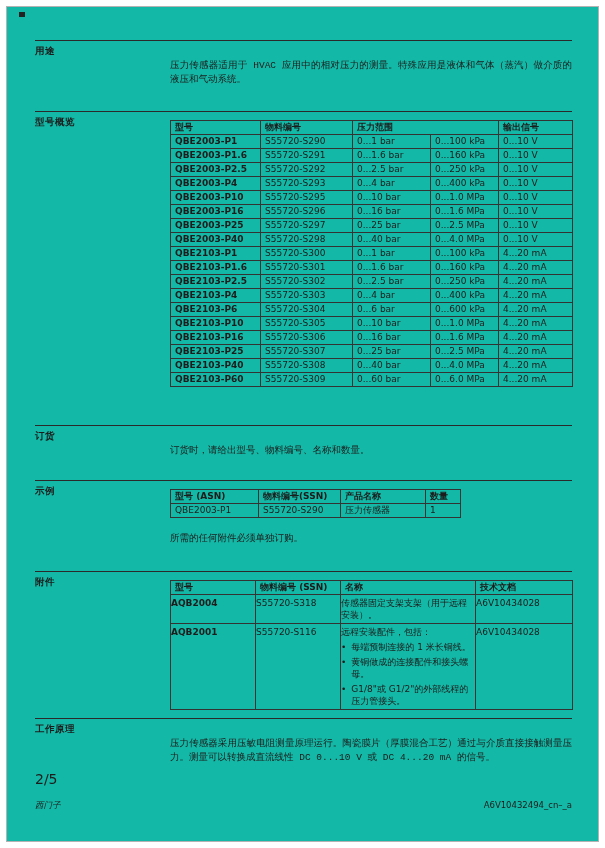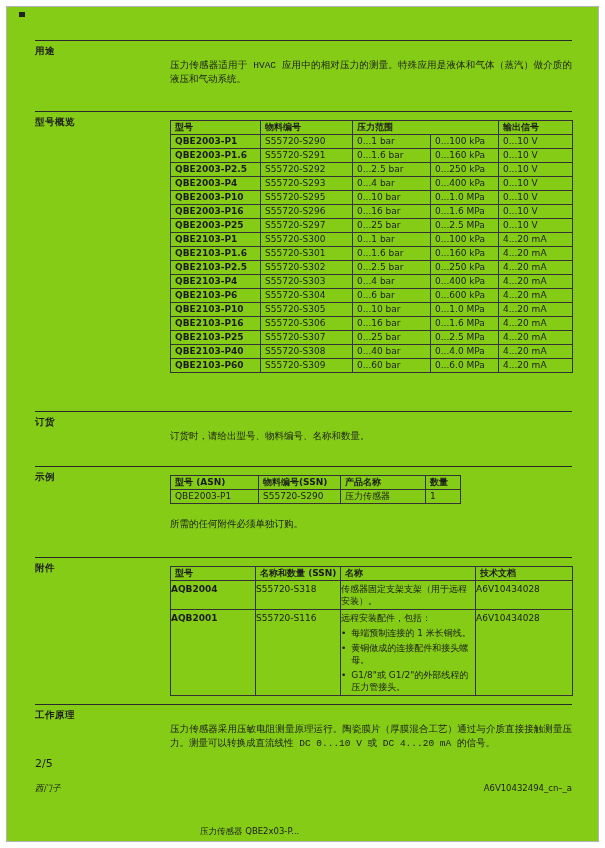--- a/index.html
+++ b/index.html
@@ -3,21 +3,21 @@
 <meta charset="utf-8">
 <style>
   * { margin:0; padding:0; box-sizing:border-box; }
   html,body { background:#ffffff; }
   body {
     width:605px; height:848px; position:relative;
     font-family:"DejaVu Sans", sans-serif; color:#1c1c1c;
   }
   .page {
     position:absolute; inset:6px;
-    border:1px solid #b3b3b3; background:#84cc16;
+    border:1px solid #b3b3b3; background:#14b8a6;
     padding:33px 26px 8px 28px;
     display:flex; flex-direction:column;
     overflow:hidden;
   }
   .corner-mark { position:absolute; top:5px; left:12px; width:6px; height:5px; background:#222; }
 
   .section hr.rule { border:0; border-top:1px solid #2a2a2a; margin:0; }
   .sec-row { display:flex; align-items:flex-start; }
   .side-label {
     flex:0 0 135px; width:135px;
@@ -48,21 +48,21 @@
   table.acc-table td.acc-type { font-weight:bold; }
   .bullet-line { display:flex; gap:5px; margin-top:3px; }
   .bullet-line .dot { flex:0 0 auto; }
 
   .m-app { margin-bottom:24px; }
   .m-type { margin-bottom:38px; }
   .m-order { margin-bottom:22px; }
   .m-example { margin-bottom:26px; }
   .m-acc { margin-bottom:8px; }
 
-  .page-num { margin-top:auto; font-size:11px; padding-top:6px; }
+  .page-num { margin-top:auto; font-size:14px; padding-top:6px; }
   .footer {
     display:flex; align-items:flex-start; margin-top:12px; font-size:8.5px; line-height:12px;
   }
   .f-left { flex:0 0 165px;font-style:italic; }
   .f-center { flex:1; text-align:left;margin-top:43px; }
   .f-right { text-align:right; }
 </style>
 </head>
 <body>
 
@@ -144,20 +144,27 @@
                 <td>0...10 V</td>
               </tr>
               <tr>
                 <td>QBE2003-P25</td>
                 <td>S55720-S297</td>
                 <td>0...25 bar</td>
                 <td>0...2.5 MPa</td>
                 <td>0...10 V</td>
               </tr>
               <tr>
+                <td>QBE2003-P40</td>
+                <td>S55720-S298</td>
+                <td>0...40 bar</td>
+                <td>0...4.0 MPa</td>
+                <td>0...10 V</td>
+              </tr>
+              <tr>
                 <td>QBE2103-P1</td>
                 <td>S55720-S300</td>
                 <td>0...1 bar</td>
                 <td>0...100 kPa</td>
                 <td>4...20 mA</td>
               </tr>
               <tr>
                 <td>QBE2103-P1.6</td>
                 <td>S55720-S301</td>
                 <td>0...1.6 bar</td>
@@ -278,21 +285,21 @@
         <table class="grid acc-table">
           <colgroup>
               <col style="width:85px">
               <col style="width:85px">
               <col style="width:135px">
               <col style="width:97px">
             </colgroup>
           <thead>
             <tr>
               <th>型号</th>
-              <th>名称和数量 (SSN)</th>
+              <th>物料编号 (SSN)</th>
               <th>名称</th>
               <th>技术文档</th>
             </tr>
           </thead>
           <tbody>
             <tr>
               <td class="acc-type">AQB2004</td>
               <td>S55720-S318</td>
               <td>传感器固定支架支架（用于远程安装）。</td>
               <td>A6V10434028</td>

